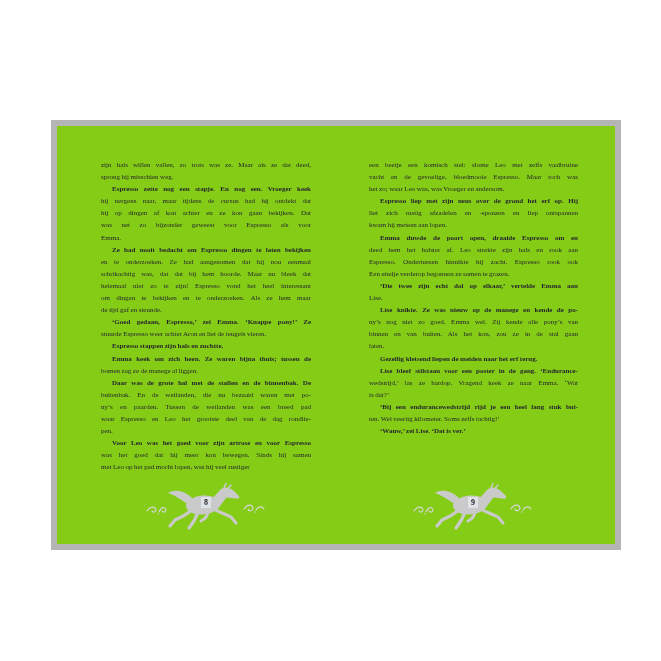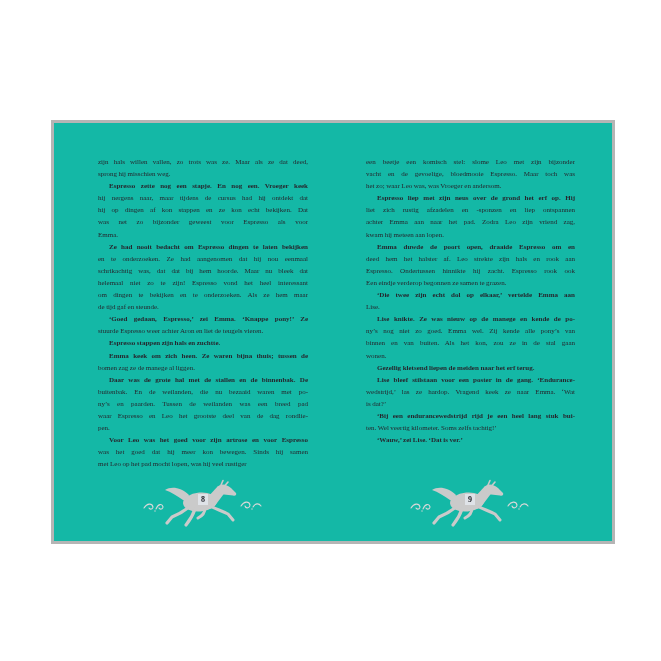--- a/index.html
+++ b/index.html
@@ -3,21 +3,21 @@
 <meta charset="utf-8">
 <style>
   html,body{margin:0;padding:0;}
   body{
     width:661px;height:661px;position:relative;background:#ffffff;
     font-family:"Liberation Serif","DejaVu Serif",serif;
     overflow:hidden;
   }
   .spread{
     position:absolute;left:51px;top:120px;width:558px;height:418px;
-    border:3px solid #fca5a5;background:#14b8a6;box-sizing:content-box;
+    border:6px solid #fca5a5;background:#84cc16;box-sizing:content-box;
   }
   .text-col{
     position:absolute;top:33px;width:210px;color:#26272e;
     font-size:7px;line-height:12.1px;word-spacing:-0.2px;
   }
   .col-left{left:44px;}
   .col-right{left:312px;width:209px;}
   .line{
     text-align:justify;text-align-last:justify;text-justify:inter-word;
     height:12.1px;overflow:hidden;
@@ -39,21 +39,21 @@
 </head>
 <body style="background: rgb(255, 255, 255);">
 
 <div class="spread" style="border-color: rgb(181, 181, 181);">
 
   <div class="text-col col-left" style="color: rgb(38, 39, 46);">
       <div class="line">zijn hals willen vallen, zo trots was ze. Maar als ze dat deed,</div>
       <div class="line last">sprong hij misschien weg.</div>
       <div class="line indent">Espresso zette nog een stapje. En nog een. Vroeger keek</div>
       <div class="line">hij nergens naar, maar tijdens de cursus had hij ontdekt dat</div>
-      <div class="line">hij op dingen af kon stappen en ze kon echt bekijken. Dat</div>
+      <div class="line">hij op dingen af kon achter en ze kon gaan bekijken. Dat</div>
       <div class="line">was net zo bijzonder geweest voor Espresso als voor</div>
       <div class="line last">Emma.</div>
       <div class="line indent">Ze had nooit bedacht om Espresso dingen te laten bekijken</div>
       <div class="line">en te onderzoeken. Ze had aangenomen dat hij nou eenmaal</div>
       <div class="line">schrikachtig was, dat dat bij hem hoorde. Maar nu bleek dat</div>
       <div class="line">helemaal niet zo te zijn! Espresso vond het heel interessant</div>
       <div class="line">om dingen te bekijken en te onderzoeken. Als ze hem maar</div>
       <div class="line last">de tijd gaf en steunde.</div>
       <div class="line indent">‘Goed gedaan, Espresso,’ zei Emma. ‘Knappe pony!’ Ze</div>
       <div class="line last">stuurde Espresso weer achter Aron en liet de teugels vieren.</div>
@@ -64,37 +64,36 @@
       <div class="line">buitenbak. En de weilanden, die nu bezaaid waren met po-</div>
       <div class="line">ny’s en paarden. Tussen de weilanden was een breed pad</div>
       <div class="line">waar Espresso en Leo het grootste deel van de dag rondlie-</div>
       <div class="line last">pen.</div>
       <div class="line indent">Voor Leo was het goed voor zijn artrose en voor Espresso</div>
       <div class="line">was het goed dat hij meer kon bewegen. Sinds hij samen</div>
       <div class="line last">met Leo op het pad mocht lopen, was hij veel rustiger</div>
     </div>
 
   <div class="text-col col-right" style="color: rgb(38, 39, 46);">
-      <div class="line">een beetje een komisch stel: slome Leo met zijn bijzonder</div>
+      <div class="line">een beetje een komisch stel: slome Leo met zelfs vaalbruine</div>
       <div class="line">vacht en de gevoelige, bloedmooie Espresso. Maar toch was</div>
       <div class="line last">het zo; waar Leo was, was Vroeger en andersom.</div>
       <div class="line indent">Espresso liep met zijn neus over de grond het erf op. Hij</div>
       <div class="line">liet zich rustig afzadelen en -sponzen en liep ontspannen</div>
-      <div class="line">achter Emma aan naar het pad. Zodra Leo zijn vriend zag,</div>
       <div class="line last">kwam hij meteen aan lopen.</div>
       <div class="line indent">Emma duwde de poort open, draaide Espresso om en</div>
       <div class="line">deed hem het halster af. Leo strekte zijn hals en rook aan</div>
       <div class="line">Espresso. Ondertussen hinnikte hij zacht. Espresso rook ook</div>
       <div class="line last">Een eindje verderop begonnen ze samen te grazen.</div>
       <div class="line indent">‘Die twee zijn echt dol op elkaar,’ vertelde Emma aan</div>
       <div class="line last">Lise.</div>
       <div class="line indent">Lise knikte. Ze was nieuw op de manege en kende de po-</div>
       <div class="line">ny’s nog niet zo goed. Emma wel. Zij kende alle pony’s van</div>
       <div class="line">binnen en van buiten. Als het kon, zou ze in de stal gaan</div>
-      <div class="line last">wonen.</div>
+      <div class="line last">laten.</div>
       <div class="line indent last">Gezellig kletsend liepen de meiden naar het erf terug.</div>
       <div class="line indent">Lise bleef stilstaan voor een poster in de gang. ‘Endurance-</div>
       <div class="line">wedstrijd,’ las ze hardop. Vragend keek ze naar Emma. ‘Wat</div>
       <div class="line last">is dat?’</div>
       <div class="line indent">‘Bij een endurancewedstrijd rijd je een heel lang stuk bui-</div>
       <div class="line last">ten. Wel veertig kilometer. Soms zelfs tachtig!’</div>
       <div class="line indent last">‘Wauw,’ zei Lise. ‘Dat is ver.’</div>
     </div>
 
   <div class="page-footer footer-left">

